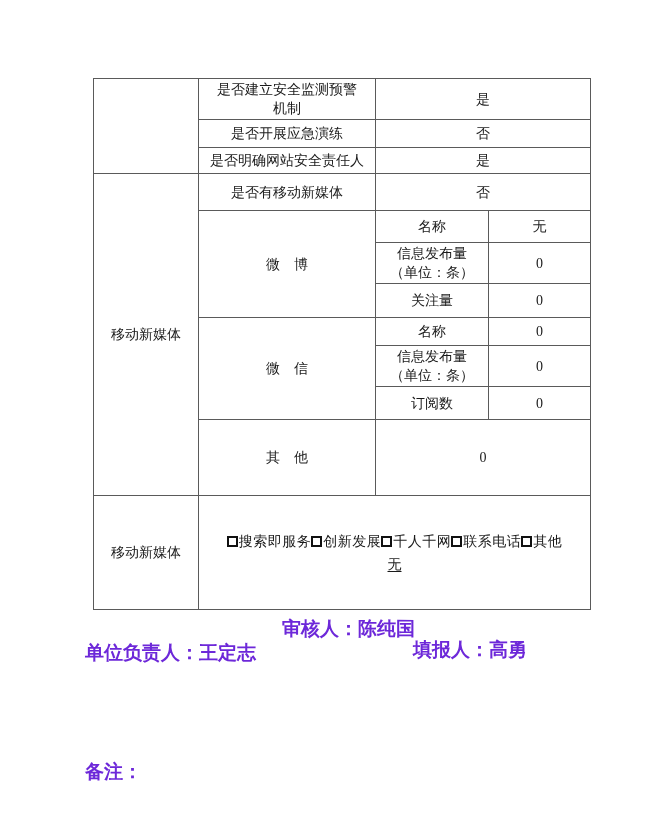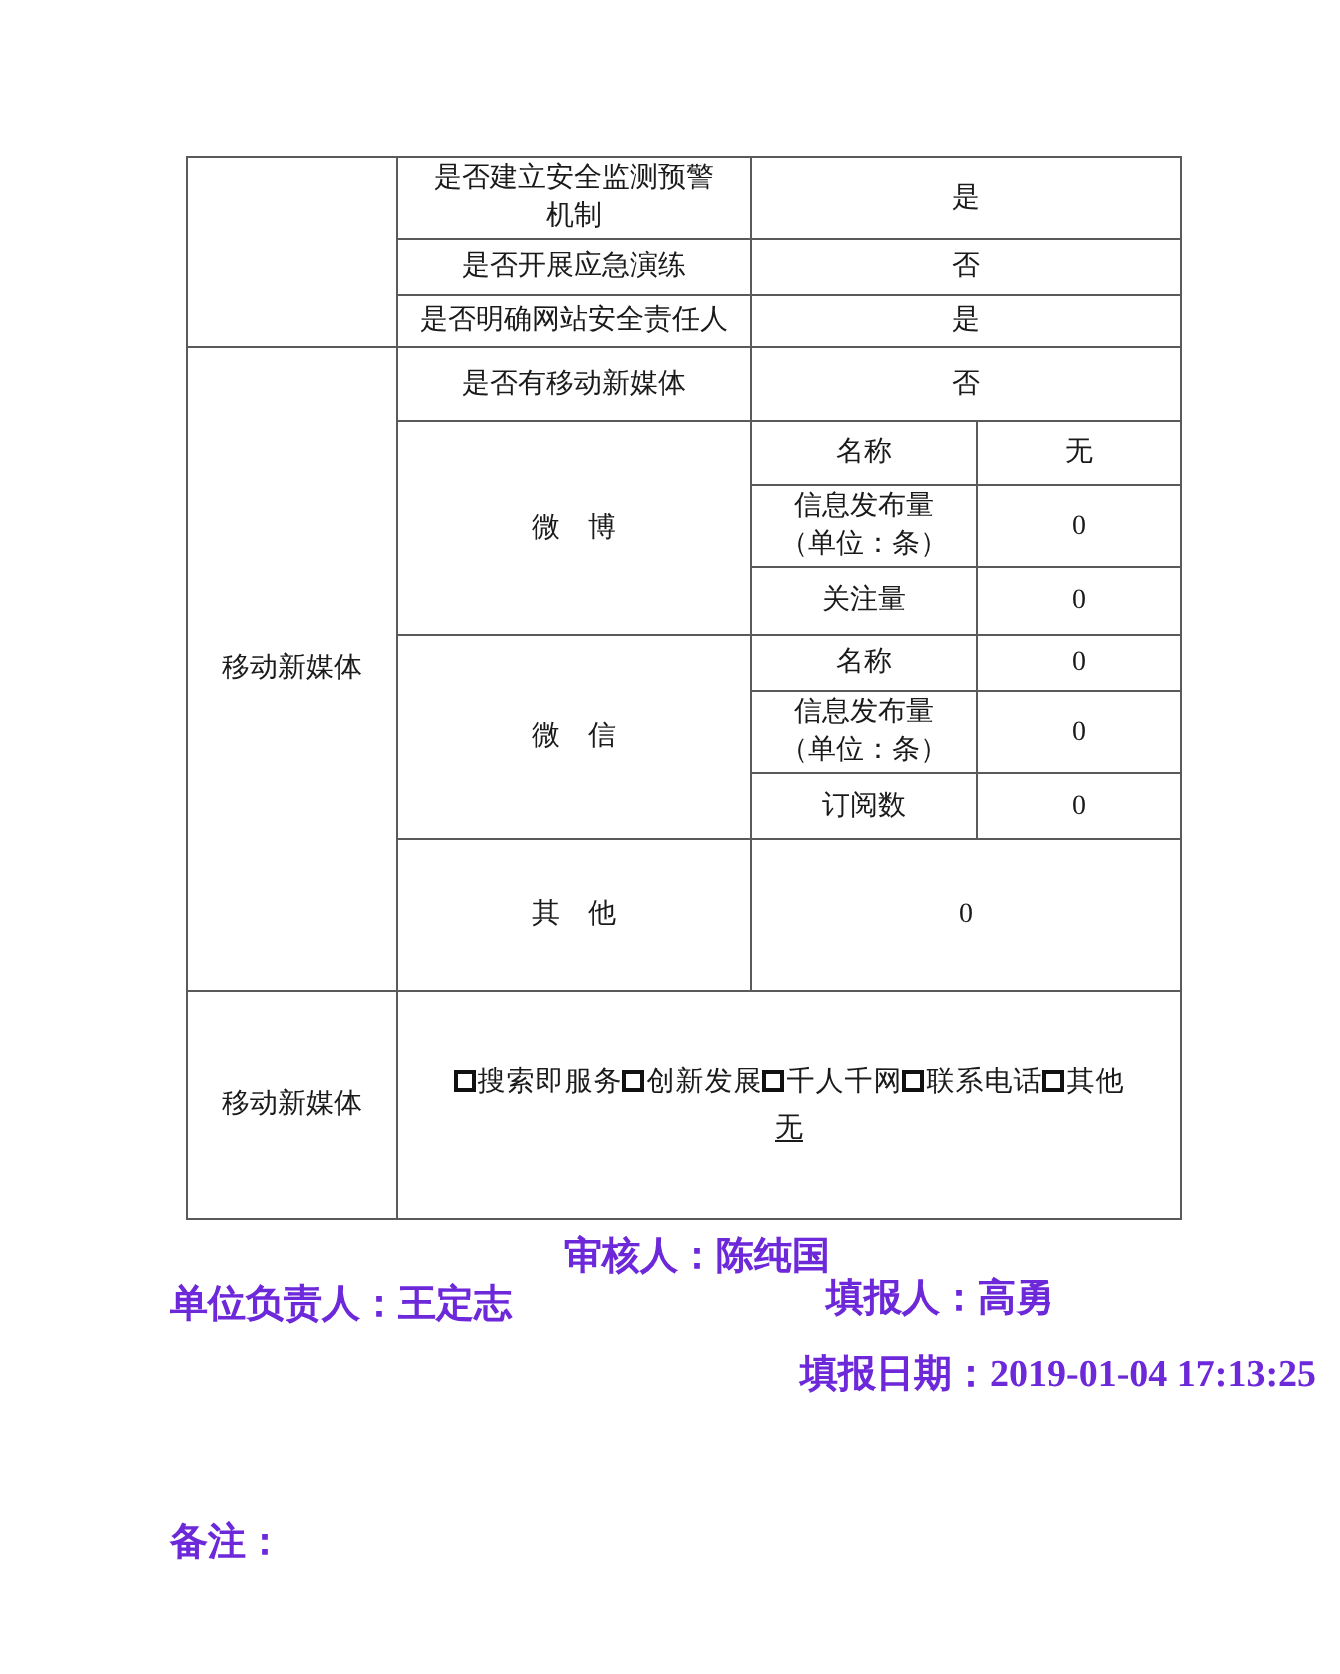--- a/index.html
+++ b/index.html
@@ -124,20 +124,17 @@
 
   <div class="footer-item" style="left:85px; top:644px">
     <span>单位负责人：</span><span>王定志</span>
   </div>
   <div class="footer-item" style="left:282px; top:620px">
     <span>审核人：</span><span>陈纯国</span>
   </div>
   <div class="footer-item" style="left:413px; top:641px">
     <span>填报人：</span><span>高勇</span>
   </div>
-  <div class="footer-item" style="left:400px; top:679px">
-    <span>填报日期：</span><span>2019-01-04 17:13:25</span>
-  </div>
   <div class="footer-item" style="left:85px; top:763px">
     <span>备注：</span>
   </div>
 
 </div>
 
 </body></html>

